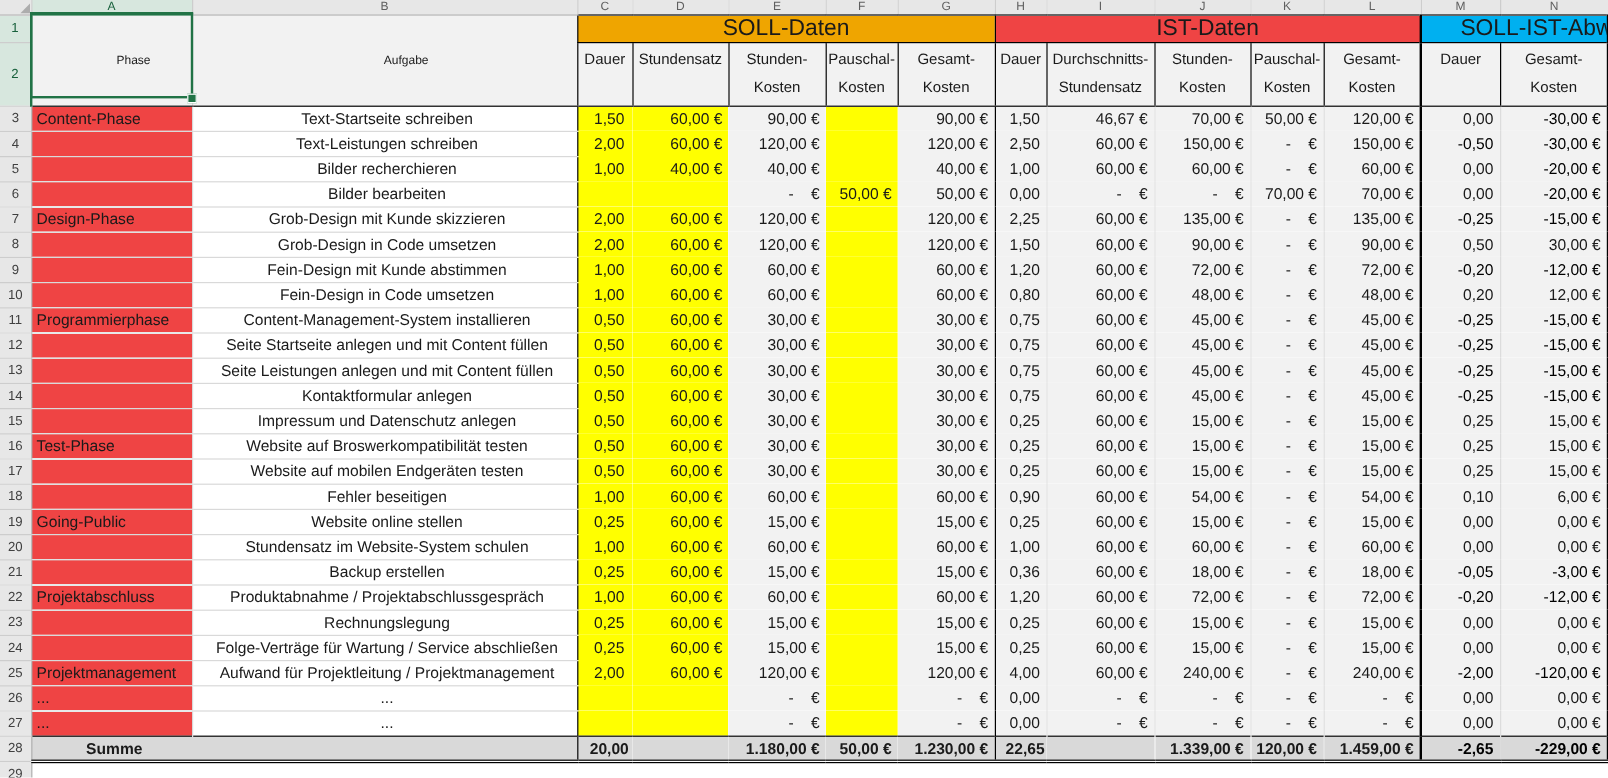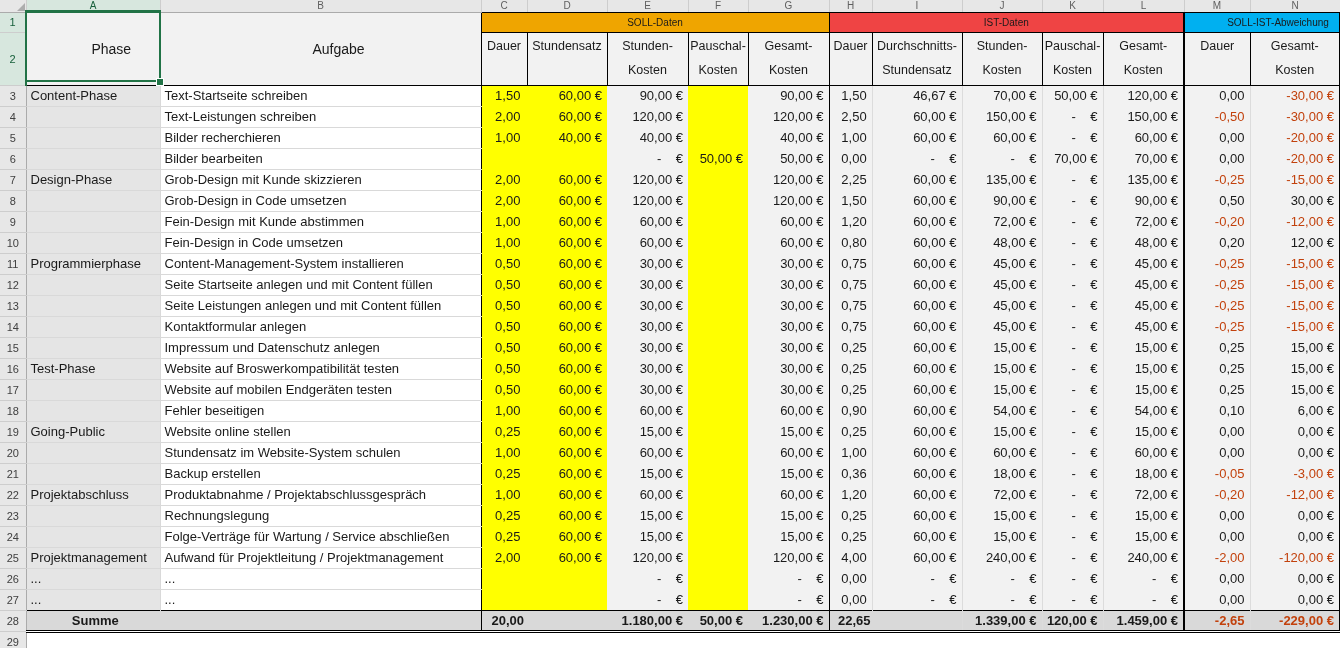--- a/index.html
+++ b/index.html
@@ -20,51 +20,51 @@
   .corner-tri { position:absolute; right:1px; bottom:1px; width:0; height:0;
                 border-left:8px solid transparent; border-bottom:8px solid #ADADAD; }
 
   
   .rowhdr { background:#E7E7E7; text-align:center; font-size:11px; color:#404040;
             border-right:1px solid #ABABAB; border-bottom:1px solid #CDCDCD; }
   .rowhdr.selrow { background:#D7E7DE; color:#17603B; border-right:2px solid #217346; }
 
   
   tr.r1 td { height:19px; }
-  .band { text-align:center; font-size:10px; border-bottom:1px solid #000; }
+  .band { text-align:center; font-size:19px; border-bottom:1px solid #000; }
   .band-soll { background:#EFA500; border-left:1px solid #000; }
   .band-ist  { background:#ef4444; border-left:1px solid #000; }
   .band-dev  { background:#00B0F0; border-left:2px solid #000; border-right:2px solid #000;padding-left:32px; }
 
   
-  .mcell { background:#F2F2F2; text-align:center; font-size:14px;
+  .mcell { background:#F2F2F2; text-align:center; font-size:10px;
            border-bottom:1px solid #000;padding-left:36px; }
   .mcell.b { border-left:1px solid #D9D9D9; }
 
   
   tr.r2 td { height:51px; }
   .h2 { background:#F2F2F2; text-align:center; font-size:12.5px; line-height:24px;
         vertical-align:top; padding-top:1px; white-space:pre-line;
         border-left:1px solid #000; border-bottom:1px solid #000; }
 
   
-  .ca { text-align:left; padding-left:4px; background:#e5e5e5; border-bottom:1px solid #D9D9D9; }
-  .cb { text-align:left; padding-left:4px; background:#fff;
+  .ca { text-align:left; padding-left:4px; background:#ef4444; border-bottom:1px solid #D9D9D9; }
+  .cb { text-align:center; padding-left:4px; background:#fff;
         border-bottom:1px solid #D9D9D9; border-left:1px solid #D9D9D9; }
   .cy { background:#FFFF00; }
   .cg { background:#F2F2F2; }
   .ci { background:#F2F2F2; }
   .devd { background:#F2F2F2; }
   .dau-l { text-align:center; padding-left:7px; }
   .mon { text-align:right; padding-right:5px; }
   .bl  { border-left:1px solid #000; }
   .bl2 { border-left:2px solid #000; }
   .br2 { border-right:2px solid #000; }
   .vl  { border-left:1px solid #DCDCDC; }
-  td.neg { color:#c2410c; }
+  td.neg { color:#000000; }
   tr.last-data td.ca, tr.last-data td.cb { border-bottom:none; }
 
   
   tr.sum td { background:#D9D9D9; font-weight:bold; height:19px;
               border-top:1px solid #000; border-bottom:3px double #000; }
   tr.sum td.rowhdr { background:#E7E7E7; font-weight:normal; border-top:none;
                      border-bottom:1px solid #CDCDCD; }
   .sum-label { text-align:center; padding-left:4px; }
 
   

